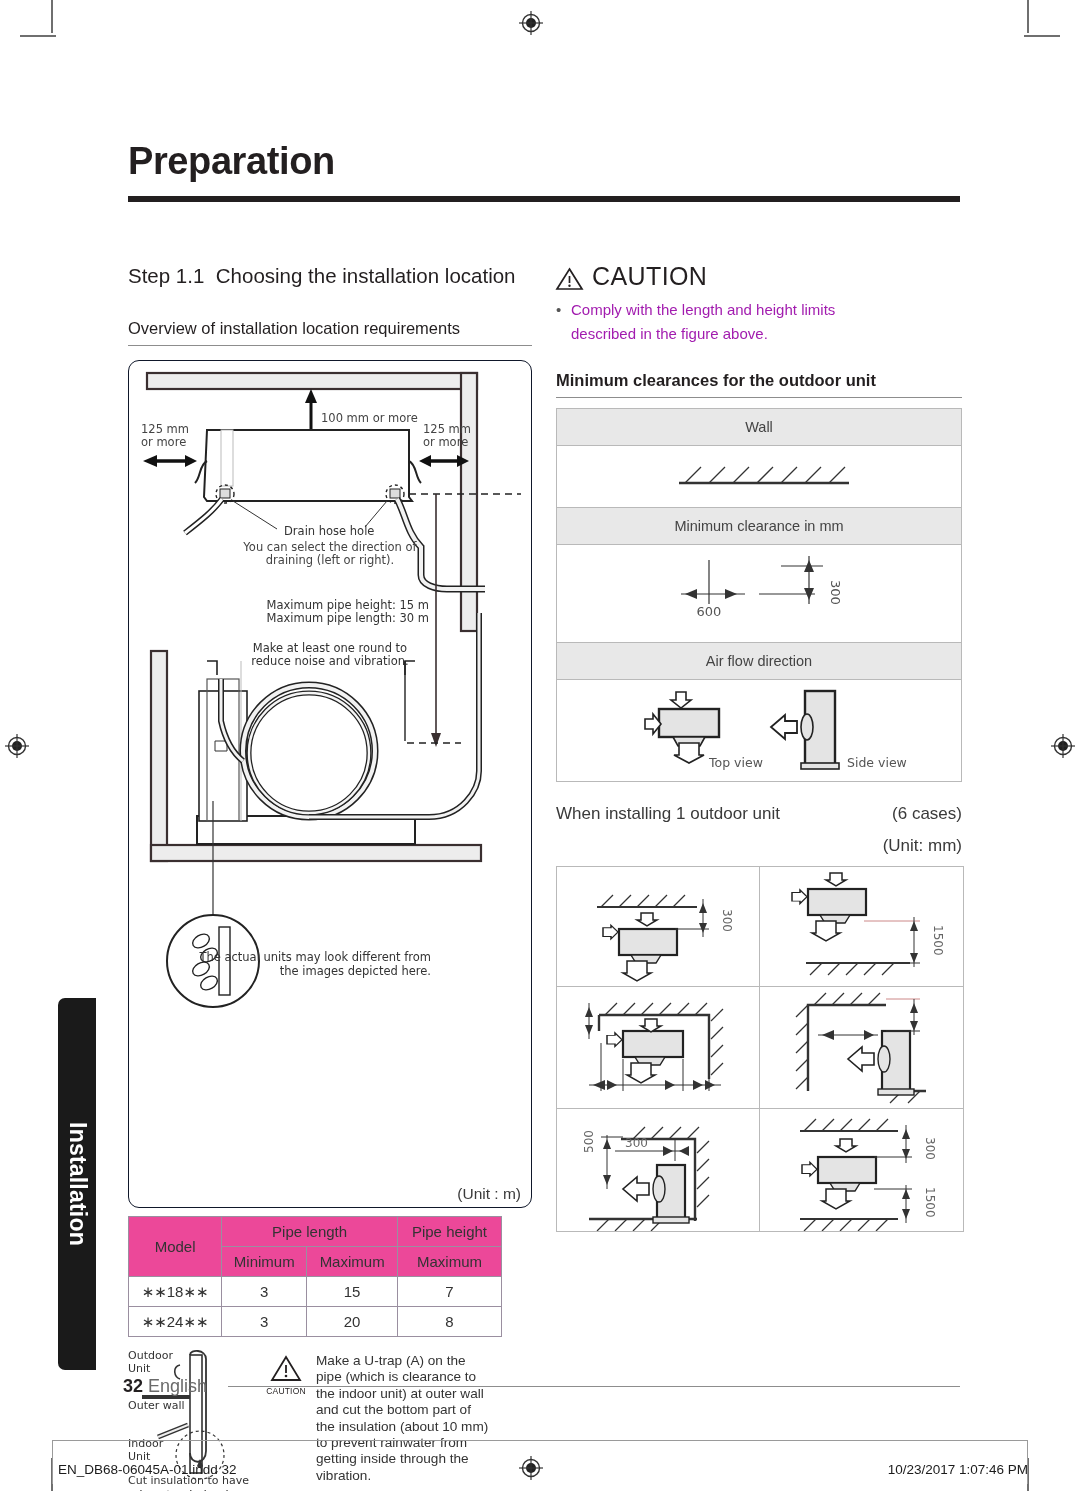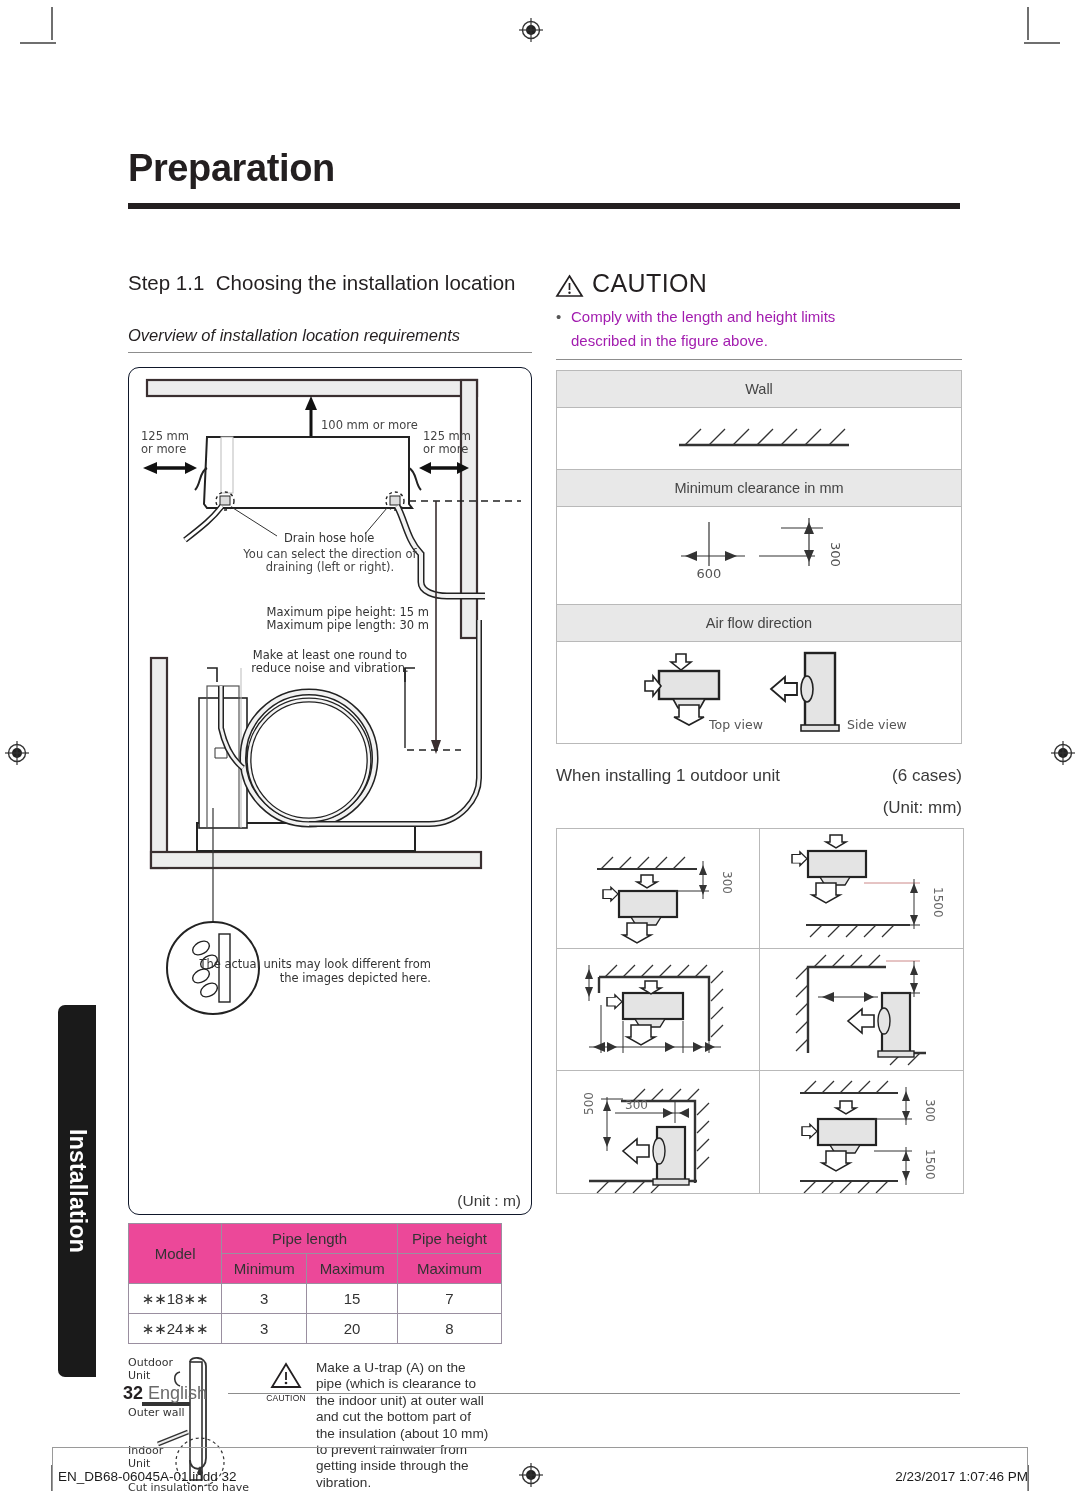--- a/index.html
+++ b/index.html
@@ -5,42 +5,42 @@
   html,body{margin:0;padding:0;background:#ffffff;}
   body{width:1080px;height:1491px;position:relative;overflow:hidden;
        font-family:"Liberation Sans", sans-serif;color:#231f20;}
 
   
   .crop{position:absolute;background:#6f6f6f;}
   .reg{position:absolute;width:26px;height:26px;}
   .reg svg{display:block;}
 
   
-  .page{position:absolute;left:0;top:0;width:1080px;height:1118px;margin-top:7px;}
+  .page{position:absolute;left:0;top:0;width:1080px;height:1118px;}
 
   
   .chapter-title{position:absolute;left:128px;top:140px;font-size:38px;
      font-weight:bold;letter-spacing:-0.4px;color:#231f20;}
   .title-rule{position:absolute;left:128px;top:196px;width:832px;height:6px;background:#231f20;}
 
   
   .side-tab{position:absolute;left:58px;top:998px;width:38px;height:372px;
      background:#1a1a1a;border-radius:7px 0 0 7px;}
   .side-tab span{position:absolute;left:50%;top:50%;
      transform:translate(-50%,-50%) rotate(90deg);white-space:nowrap;
      color:#ffffff;font-size:23px;font-weight:bold;letter-spacing:0.2px;}
 
   
   .col-left{position:absolute;left:128px;top:262px;width:404px;}
   .col-right{position:absolute;left:556px;top:262px;width:406px;}
 
   .step-head{font-size:20.5px;line-height:27px;color:#231f20;}
   .step-head .num{letter-spacing:0px;}
 
-  .sub-head{font-size:16.5px;color:#231f20;margin-top:30px;font-style:italic;}
+  .sub-head{font-size:16.5px;color:#231f20;margin-top:30px;}
   .sub-rule{height:1px;background:#8d8d8d;margin-top:7px;width:100%;}
 
   
   .caution-head{display:flex;align-items:flex-end;gap:9px;}
   .caution-head .tri{width:27px;height:24px;}
   .caution-head .word{font-size:25px;letter-spacing:0.4px;color:#231f20;}
   .caution-body{display:flex;margin-top:7px;}
   .caution-body .bullet{width:15px;font-size:15px;line-height:23px;color:#555;}
   .caution-body .txt{font-size:15px;line-height:23.5px;color:#a21caf;}
 
@@ -342,20 +342,21 @@
       <span class="word">CAUTION</span>
     </div>
     <div class="caution-body">
       <div class="bullet">•</div>
       <div class="txt">
         <div>Comply with the length and height limits</div>
         <div>described in the figure above.</div>
       </div>
     </div>
 
+    <div class="mc-head">Minimum clearances for the outdoor unit</div>
     <div class="mc-rule"></div>
 
     <table class="clear-tbl">
       <tbody>
           <tr>
         <td class="hdr">Wall</td>
       </tr>
       <tr>
         <td class="fig">
           <svg width="400" height="56" viewBox="0 0 400 56">
@@ -621,15 +622,15 @@
   <div class="pg">
     <b>32</b>
     <span>English</span>
   </div>
   <div class="pg-rule"></div>
 
   <div class="foot-rule"></div>
   <div class="foot-bar-l"></div>
   <div class="foot-bar-r"></div>
   <div class="foot-l">EN_DB68-06045A-01.indd   32</div>
-  <div class="foot-r">2/23/2017   1:07:46 PM</div>
+  <div class="foot-r">10/23/2017   1:07:46 PM</div>
 
 </div>
 
 </body></html>

